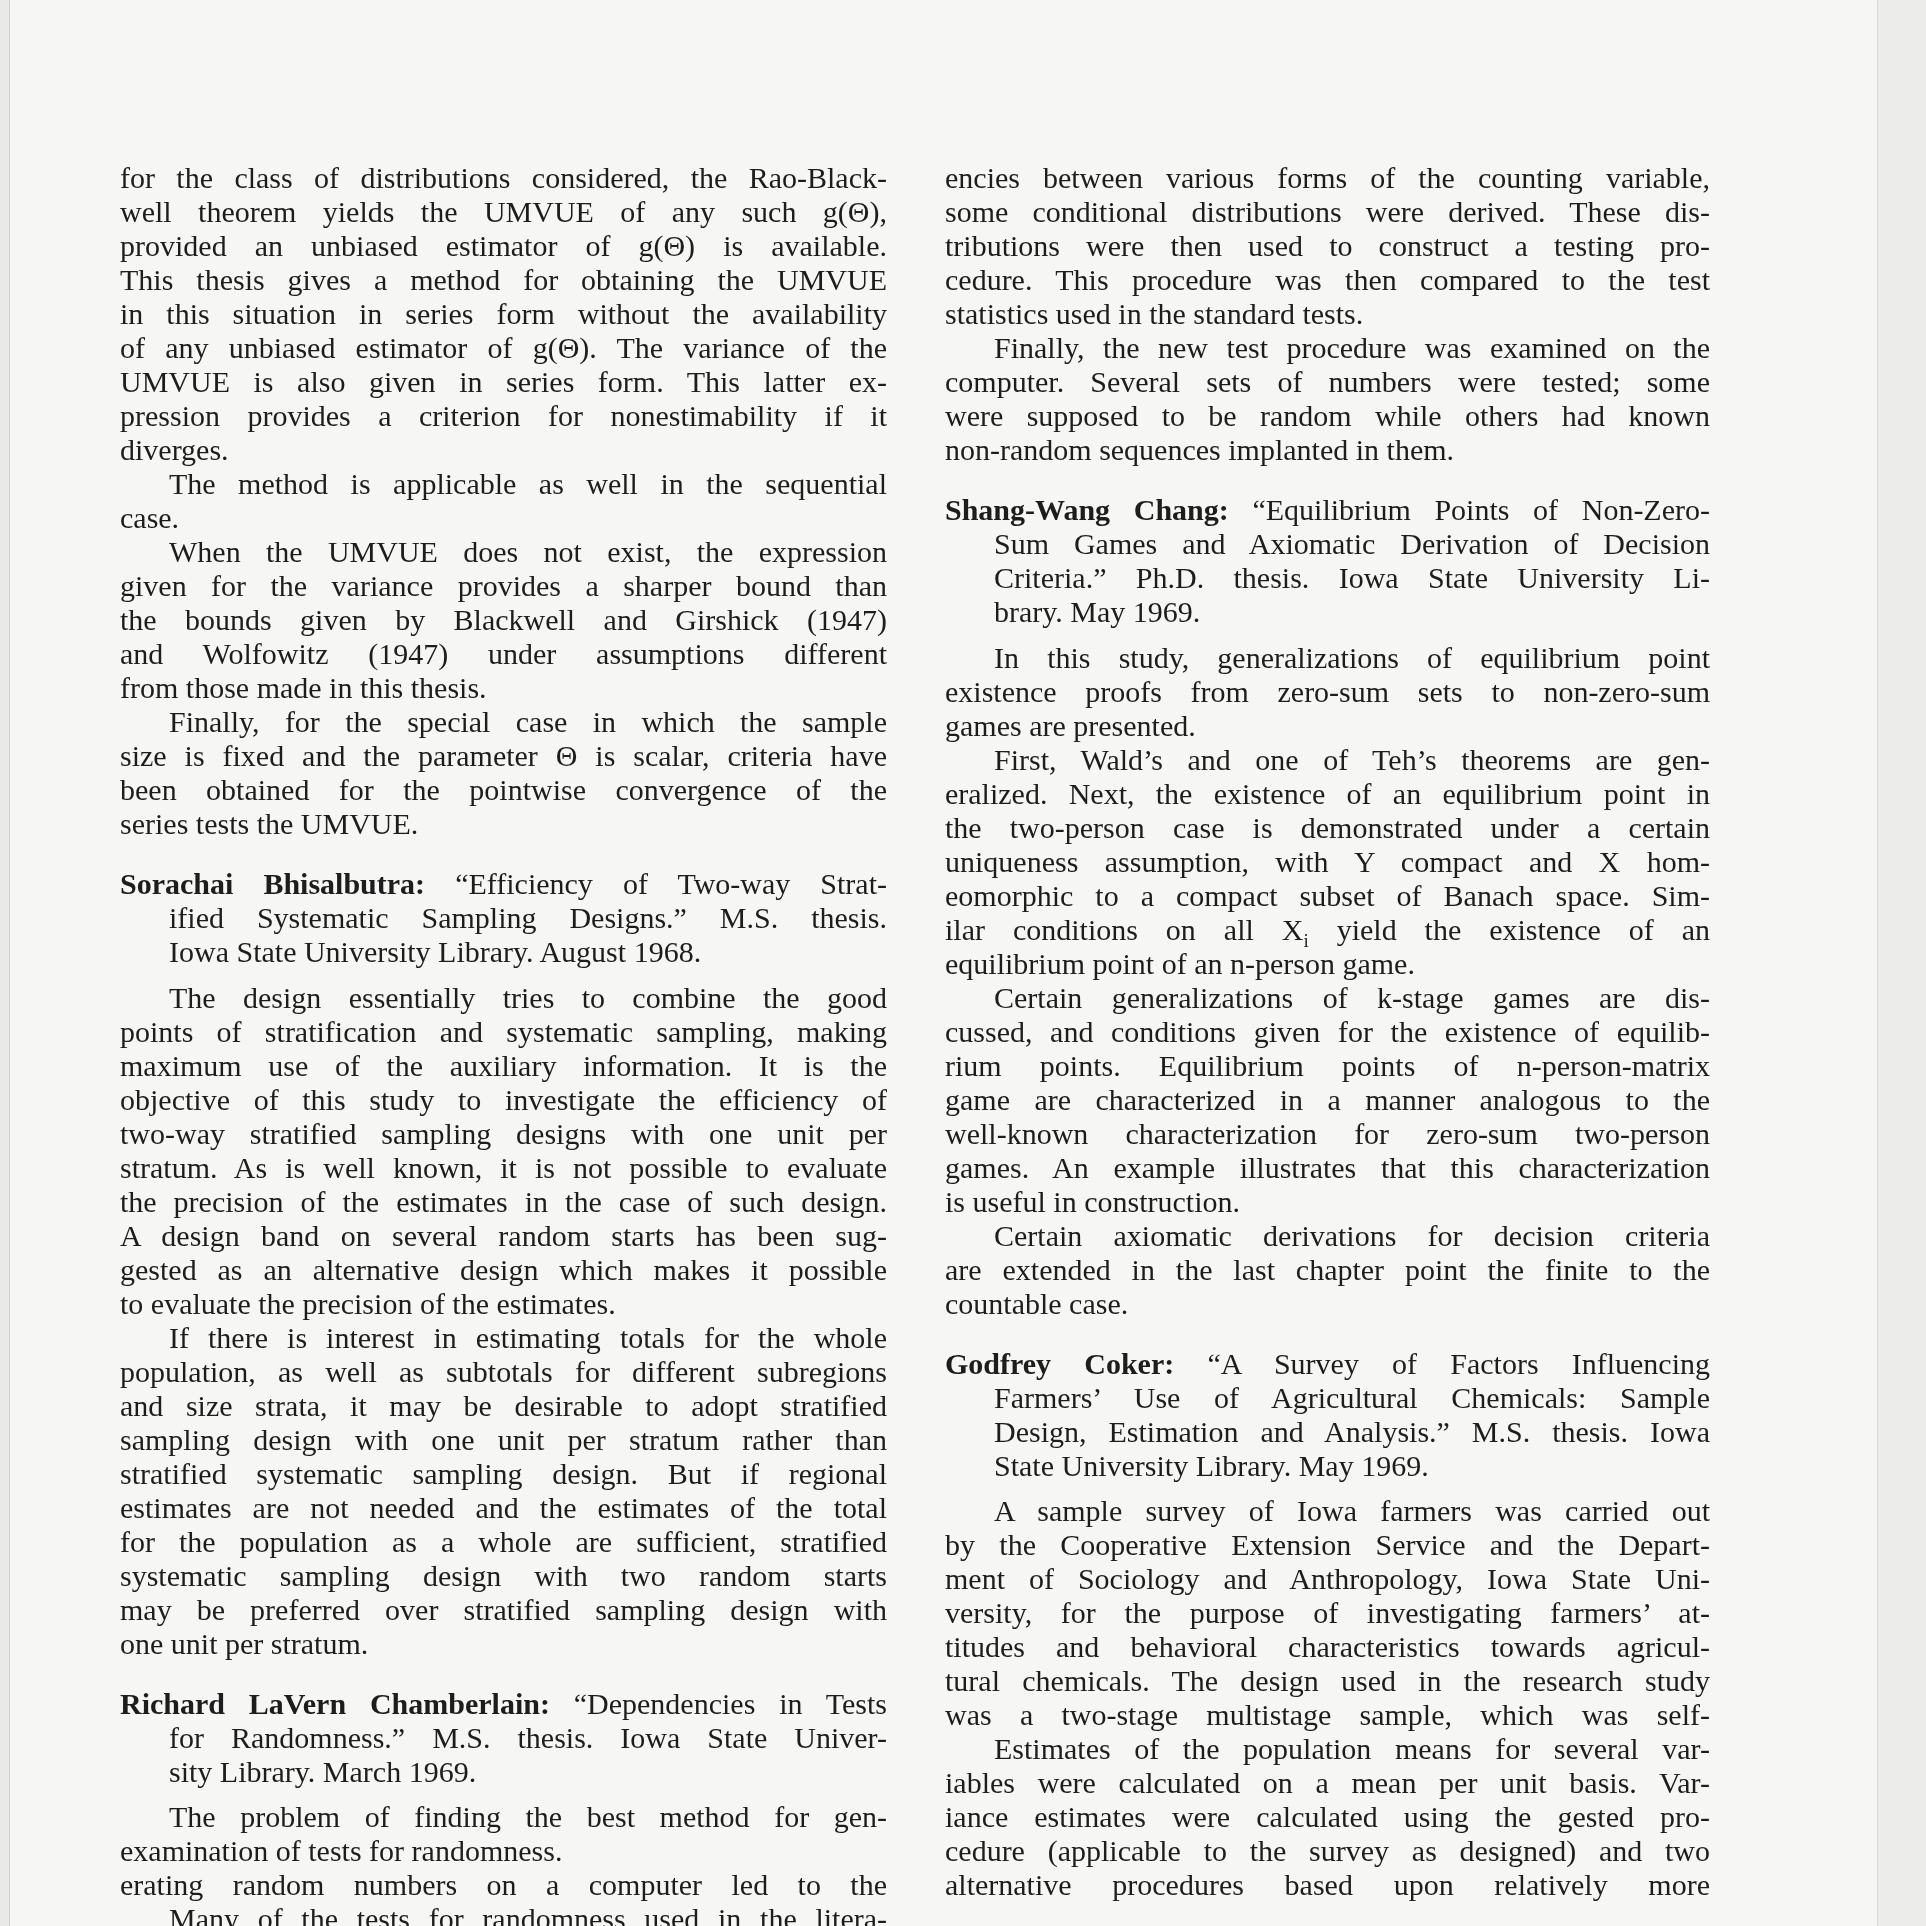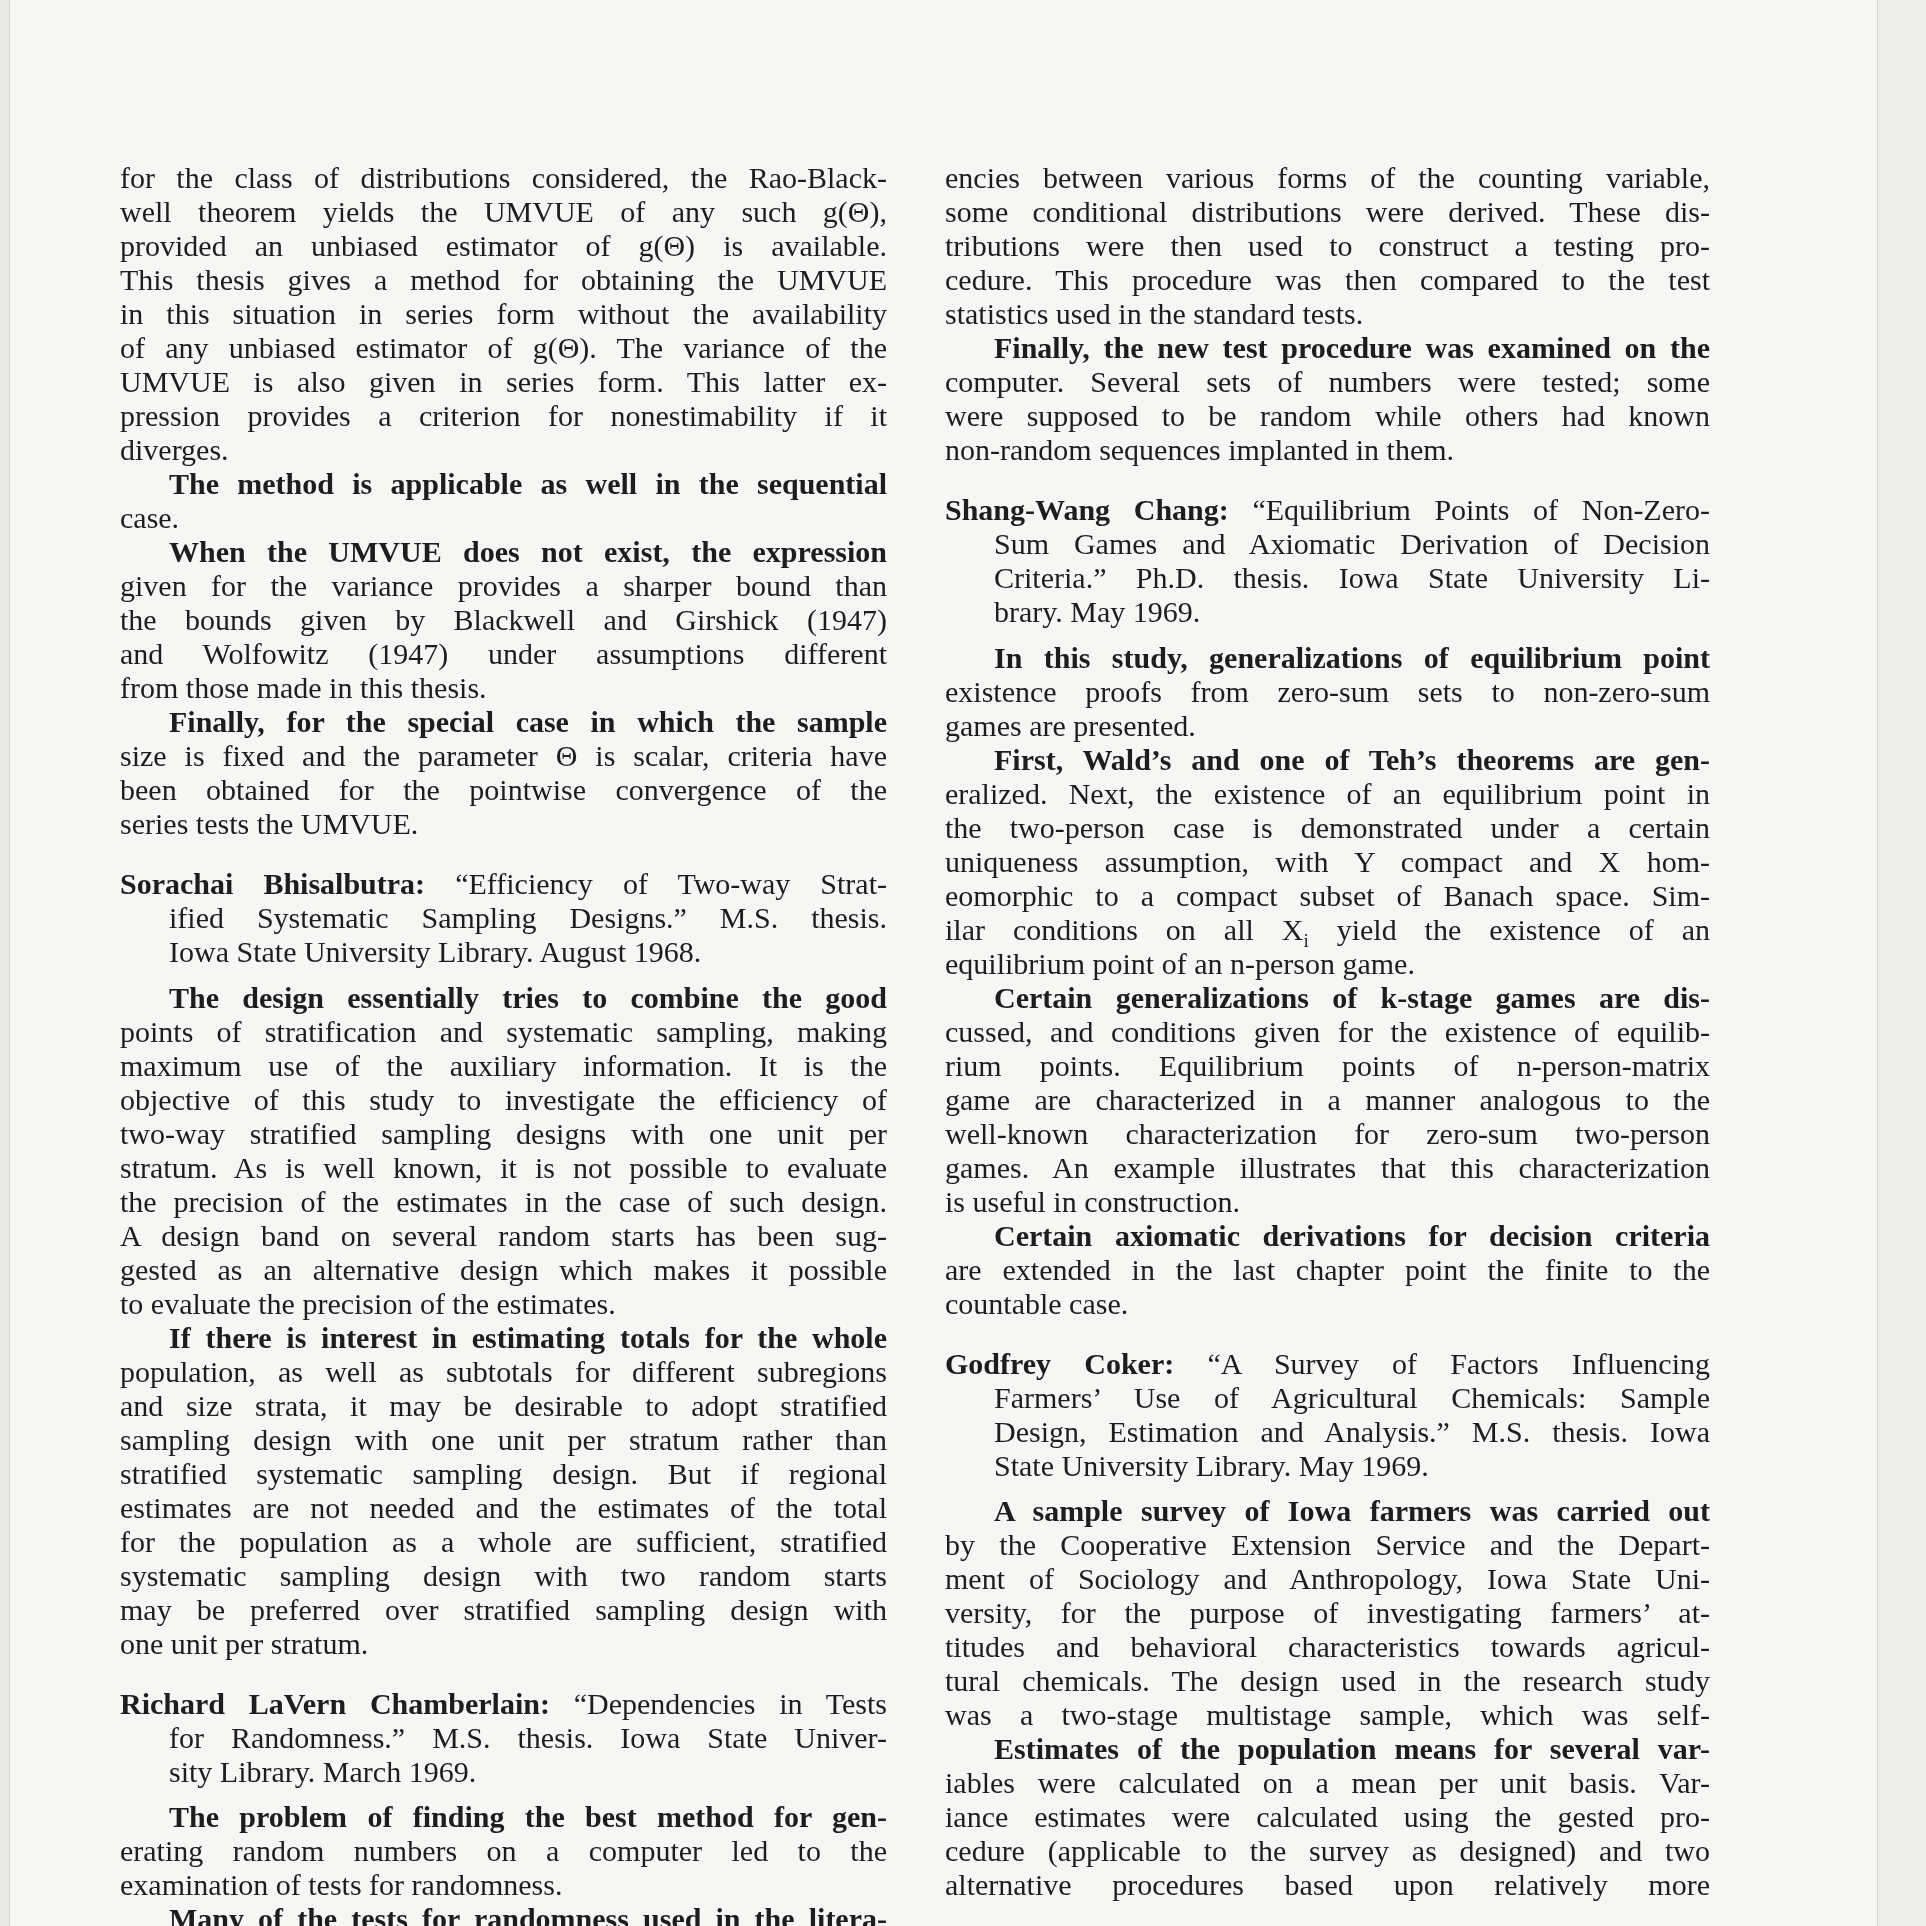--- a/index.html
+++ b/index.html
@@ -21,21 +21,21 @@
     position: absolute; top: 161px;
     font-size: 30px; line-height: 34px;
   }
   #col-left { left: 120px; width: 767px; }
   #col-right { left: 945px; width: 765px; }
   .line {
     display: block; white-space: nowrap; height: 34px;
     text-align: justify; text-align-last: justify;
   }
   .line.last { text-align: center; text-align-last: left; }
-  .line.indent { padding-left: 49px; font-weight: bold; }
+  .line.indent { padding-left: 49px; }
   .line.hang { padding-left: 49px; }
   .gap { display: block; height: 11.6px; }
   .gap-big { display: block; height: 26px; }
   .author { font-weight: bold; }
   sub { font-size: 19px; line-height: 0; }
 </style>
 </head>
 <body>
 
 <div class="left-edge"></div>
@@ -101,22 +101,22 @@
   </div>
 
   <span class="gap-big"></span>
 
   <div>
     <span class="line"><b class="author">Richard LaVern Chamberlain:</b> <span>“Dependencies in Tests</span></span>
     <span class="line hang">for Randomness.” M.S. thesis. Iowa State Univer-</span>
     <span class="line hang last">sity Library. March 1969.</span>
     <span class="gap"></span>
     <span class="line indent">The problem of finding the best method for gen-</span>
+    <span class="line last">examination of tests for randomness.</span>
     <span class="line">erating random numbers on a computer led to the</span>
-    <span class="line last">examination of tests for randomness.</span>
     <span class="line indent">Many of the tests for randomness used in the litera-</span>
 
   </div>
 </div>
 
 <div id="col-right" class="column">
   <div>
     <span class="line">encies between various forms of the counting variable,</span>
     <span class="line">some conditional distributions were derived. These dis-</span>
     <span class="line">tributions were then used to construct a testing pro-</span>

